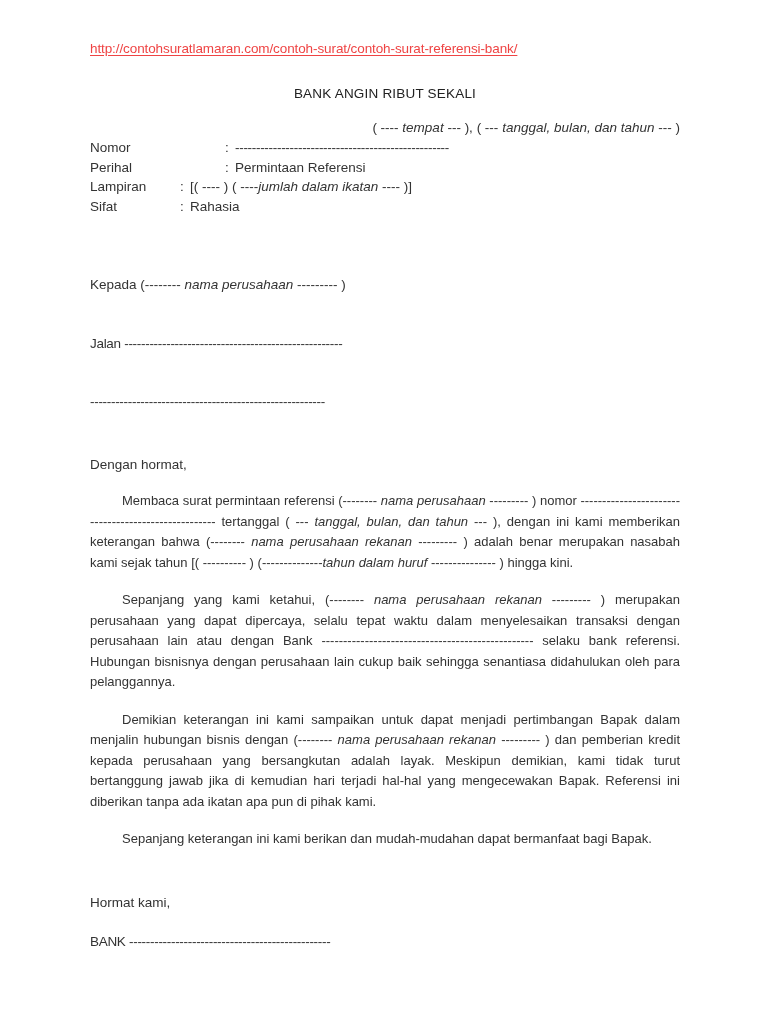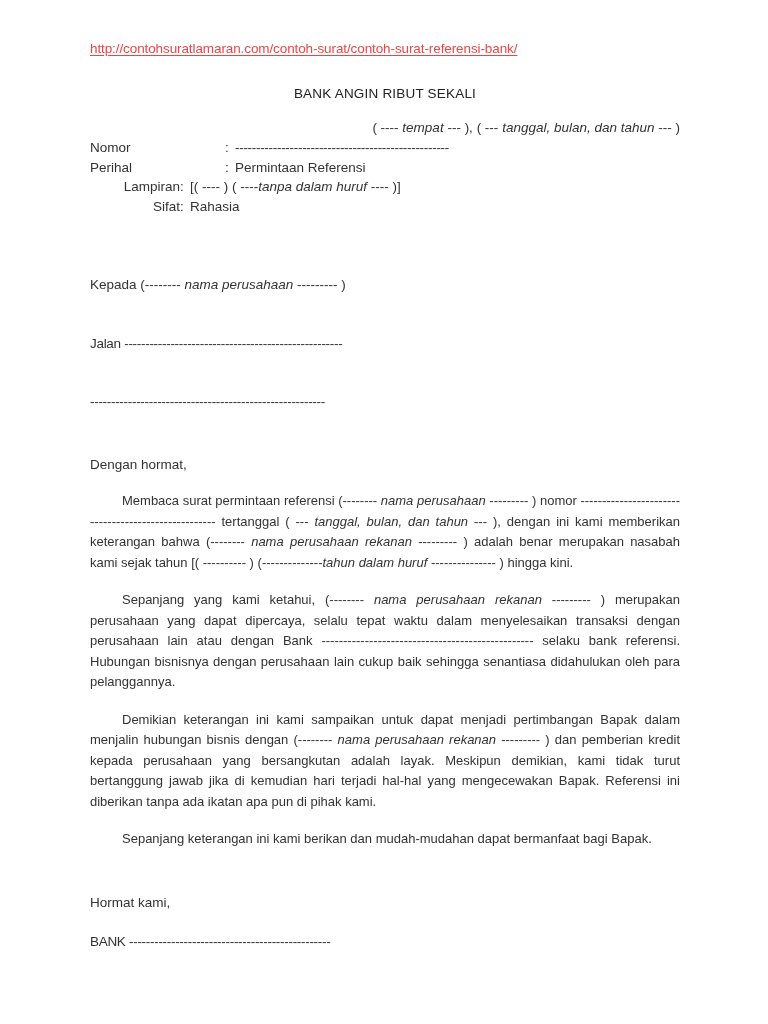--- a/index.html
+++ b/index.html
@@ -65,21 +65,21 @@
     font-size: 13.5px;
     line-height: 19.5px;
   }
   .field-row {
     display: flex;
     align-items: baseline;
     white-space: pre;
   }
   .field-row .f-label { display: inline-block; }
   .field-row.wide .f-label { width: 135px; }
-  .field-row.narrow .f-label { width: 90px; text-align: right; }
+  .field-row.narrow .f-label { width: 90px; }
   .field-row .f-colon { display: inline-block; width: 10px; }
   .field-row .f-value { display: inline-block; }
 
   
   .addressee {
     margin-top: 20px;
     font-size: 13.5px;
     line-height: 19.5px;
     white-space: pre-wrap;
   }
@@ -137,21 +137,21 @@
 
       <div class="field-row wide">
         <span class="f-label">Nomor</span><span class="f-colon">:</span><span class="f-value dash">---------------------------------------------------</span>
       </div>
 
       <div class="field-row wide">
         <span class="f-label">Perihal</span><span class="f-colon">:</span><span class="f-value">Permintaan Referensi</span>
       </div>
 
       <div class="field-row narrow">
-        <span class="f-label">Lampiran</span><span class="f-colon">:</span><span class="f-value"><span>[( ---- ) ( ----</span><i>tanpa dalam huruf</i><span> ---- )]</span></span>
+        <span class="f-label">Lampiran</span><span class="f-colon">:</span><span class="f-value"><span>[( ---- ) ( ----</span><i>jumlah dalam ikatan</i><span> ---- )]</span></span>
       </div>
 
       <div class="field-row narrow">
         <span class="f-label">Sifat</span><span class="f-colon">:</span><span class="f-value">Rahasia</span>
       </div>
 
     </div>
 
     <div class="addressee">
       <div><span>Kepada (-------- </span><i>nama perusahaan</i><span> --------- )</span></div>

